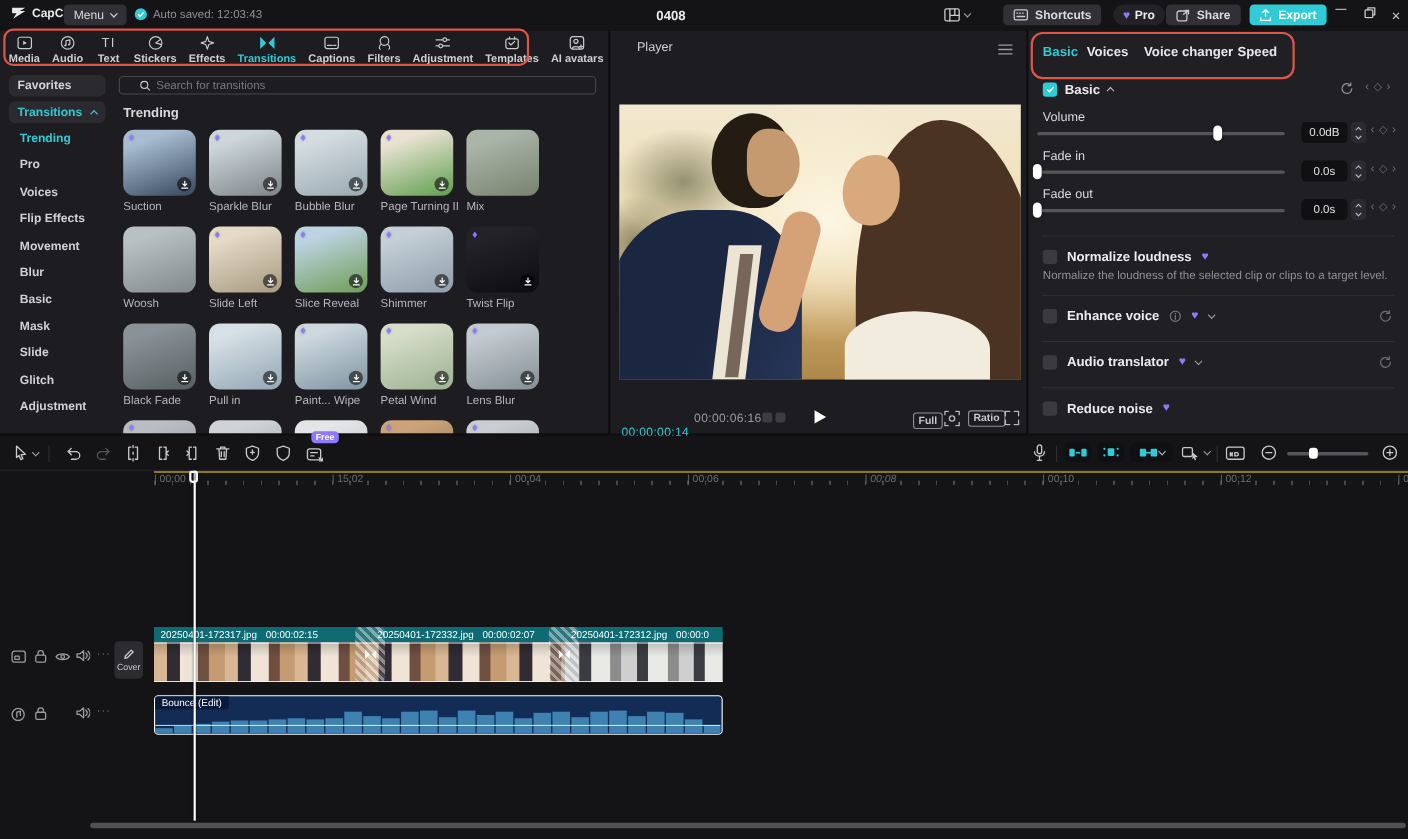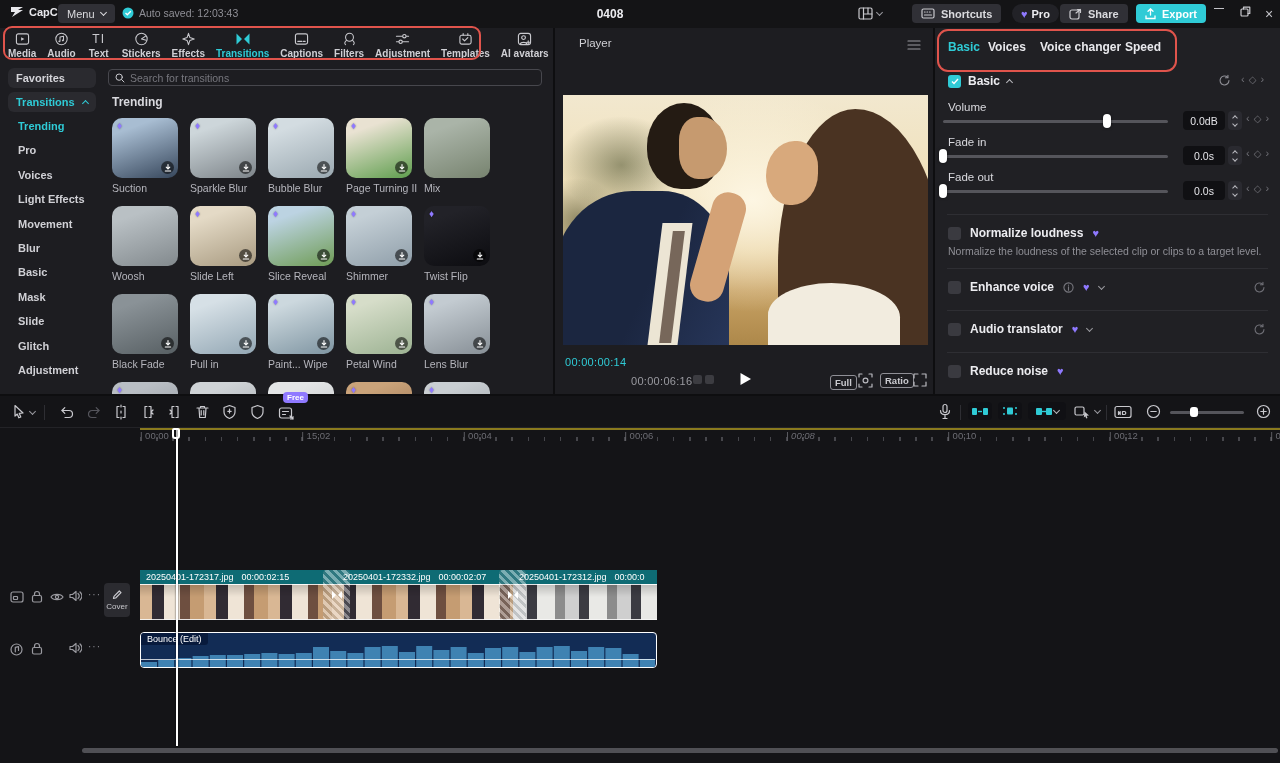--- a/index.html
+++ b/index.html
@@ -33,21 +33,21 @@
 
   
   .sidebtn{left:8px;width:88px;height:20px;background:#2a2a2f;border-radius:6px;font-size:11px;
            display:flex;align-items:center;padding:0 8px;color:#d5d5da;font-weight:bold}
   .side-item{position:absolute;left:18px;font-size:11px;color:#d0d0d5;font-weight:bold;white-space:nowrap;cursor:default}
   .side-item.active{color:var(--accent)}
 
   
   #lib-body{left:104px;top:34px;width:449px;height:332px;overflow:hidden;position:absolute}
   .search{position:absolute;left:4px;top:7px;width:434px;height:17px;border:1px solid #47474d;border-radius:4px;
-          display:flex;align-items:center;gap:5px;padding:0 6px}
+          display:flex;align-items:center;gap:5px;padding:0 18px}
   .search input{flex:1;background:transparent;border:none;outline:none;color:#ddd;font-size:10.5px}
   .search input::placeholder{color:#77777e}
   .sect{position:absolute;left:8px;top:33px;font-size:12px;font-weight:bold;color:#d9d9de}
   .tile{position:absolute;width:66px;height:60px;border-radius:10px;cursor:pointer}
   .tile .th{position:absolute;inset:0;border-radius:10px}
   .tile .pro{position:absolute;left:5px;top:2px;color:var(--purple);font-size:10px;text-shadow:0 0 2px rgba(0,0,0,.4)}
   .tile .dl{position:absolute;right:4px;bottom:4px;width:13px;height:13px;border-radius:50%;background:rgba(0,0,0,.55);
             display:flex;align-items:center;justify-content:center}
   .tile .nm{position:absolute;left:0;top:64px;font-size:10.5px;color:#b5b5bc;white-space:nowrap}
 
@@ -263,21 +263,21 @@
         <span>Favorites</span>
         </div>
       <div class="abs flex sidebtn" style="top:64px;justify-content:space-between;color:var(--accent)">
         <span>Transitions</span>
           <span class="cv up"></span>
         </div>
       <div id="side-list">
           <div class="side-item active" style="top: 92px;">Trending</div>
           <div class="side-item" style="top: 116px;">Pro</div>
           <div class="side-item" style="top: 141px;">Voices</div>
-          <div class="side-item" style="top: 165px;">Light Effects</div>
+          <div class="side-item" style="top: 165px;">Flip Effects</div>
           <div class="side-item" style="top: 190px;">Movement</div>
           <div class="side-item" style="top: 214px;">Blur</div>
           <div class="side-item" style="top: 238px;">Basic</div>
           <div class="side-item" style="top: 263px;">Mask</div>
           <div class="side-item" style="top: 287px;">Slide</div>
           <div class="side-item" style="top: 312px;">Glitch</div>
           <div class="side-item" style="top: 336px;">Adjustment</div>
         </div>
     </div>
 
@@ -497,21 +497,21 @@
       <div style="left:116px;top:22px;width:48px;height:62px;background:#c69a6f;border-radius:42% 58% 55% 45%"></div>
       <div style="left:-10px;top:96px;width:176px;height:160px;background:linear-gradient(115deg,#1b2640 55%,#27365a);border-radius:45% 38% 0 0/55% 48% 0 0"></div>
       <div style="left:92px;top:128px;width:30px;height:122px;background:#ece5d4;transform:skew(-7deg)"></div>
       <div style="left:103px;top:136px;width:12px;height:112px;background:#77675a;transform:skew(-7deg)"></div>
       <div style="right:-18px;top:14px;width:168px;height:250px;background:#4a3322;border-radius:46% 54% 0 0/62% 70% 0 0"></div>
       <div style="right:110px;top:46px;width:52px;height:64px;background:#d8a97c;border-radius:58% 42% 52% 48%"></div>
       <div style="right:28px;top:188px;width:132px;height:66px;background:#f2ecdf;border-radius:48% 52% 0 0"></div>
       <div style="left:138px;top:96px;width:34px;height:112px;background:#d4a276;border-radius:16px;transform:rotate(16deg)"></div>
     </div>
 
-    <div class="abs tc" style="left:10px;top:328px;color:var(--accent)">00:00:00:14</div>
+    <div class="abs tc" style="left:10px;top:359px;color:var(--accent)">00:00:00:14</div>
     <div class="abs tc" style="left:76px;top:347px;color:#9a9aa0">00:00:06:16</div>
     <div class="abs flex" style="left:138px;top:347px;gap:3px">
       <div style="width:9px;height:9px;background:#3c3c41;border-radius:2px"></div>
       <div style="width:9px;height:9px;background:#3c3c41;border-radius:2px"></div>
     </div>
     <div class="abs" style="left:184px;top:344px">
       <svg width="13" height="14" viewBox="0 0 13 14">
           <path d="M1.5 1l10.5 6-10.5 6z" fill="#fff"></path>
         </svg>
     </div>

